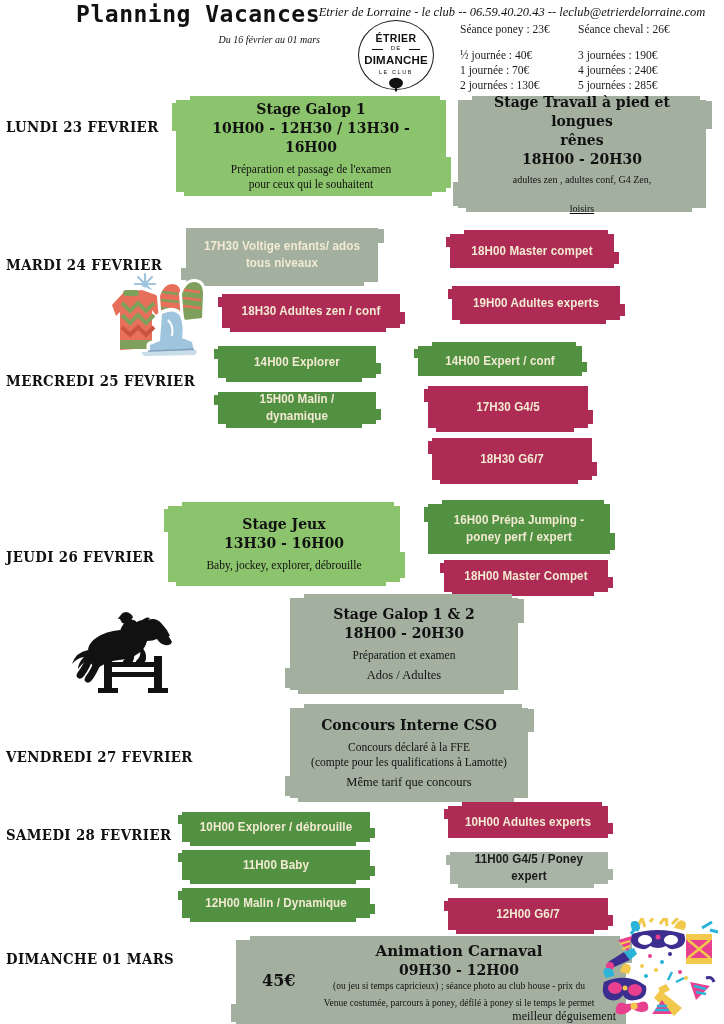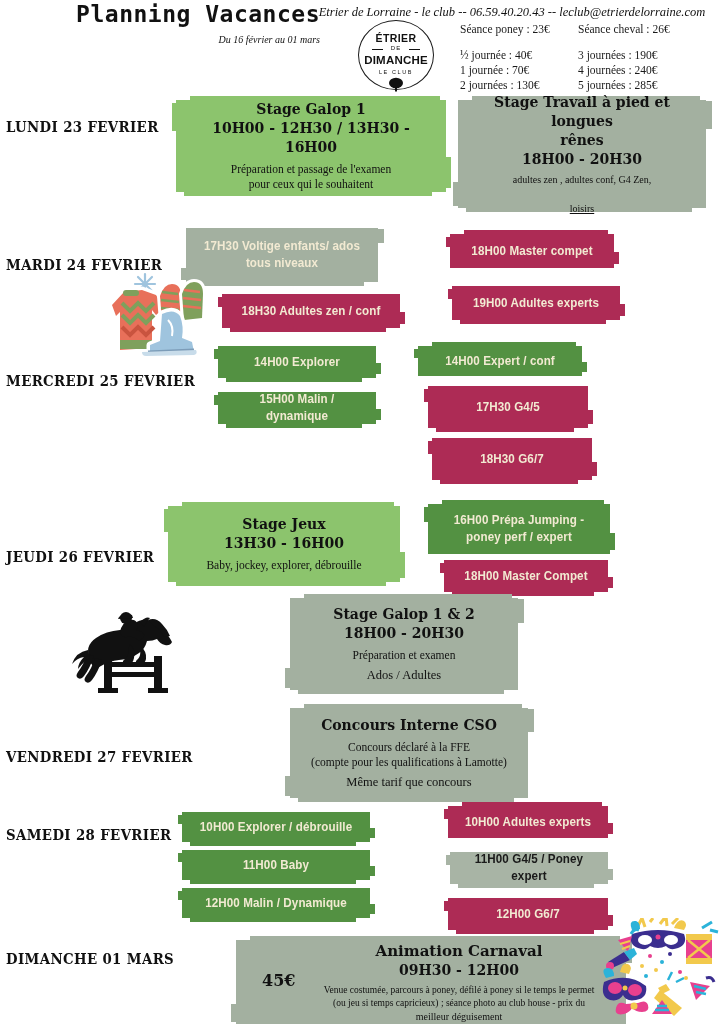--- a/index.html
+++ b/index.html
@@ -445,23 +445,23 @@
   <div class="bg">
     <i class="main" style="background:#A3B0A0;"></i>
     <i class="nick-tr" style="background:#A3B0A0;"></i>
     <i class="nick-bl" style="background:#A3B0A0;"></i>
     <i class="over" style="background:#A3B0A0;"></i>
   </div>
   <div class="carnival-price">45€</div>
   <div class="content" style="padding-left:56px;">
     <div class="t1" style="font-size:15px;">Animation Carnaval</div>
     <div class="t2" style="font-size:14px;">09H30 - 12H00</div>
+    <div class="t5" style="font-size:9.5px; margin-top:0;">(ou jeu si temps capricieux) ; séance photo au club house - prix du</div>
     <div class="t5" style="font-size:9.5px;">Venue costumée, parcours à poney, défilé à poney si le temps le permet</div>
-    <div class="t5" style="font-size:9.5px; margin-top:0;">(ou jeu si temps capricieux) ; séance photo au club house - prix du</div>
-    <div class="t5" style="font-size:10px; margin-top:0;">meilleur déguisement</div>
+    <div class="t5" style="font-size:12px; margin-top:0;text-align:right;">meilleur déguisement</div>
   </div>
 </div>
 
 <svg class="winter-sticker" viewBox="0 0 128 92">
 
   <g stroke="#9FC4DE" stroke-width="2.2" stroke-linecap="round">
     <line x1="47" y1="4" x2="47" y2="24"></line>
       <line x1="37" y1="14" x2="57" y2="14"></line>
     <line x1="40" y1="7" x2="54" y2="21"></line>
       <line x1="54" y1="7" x2="40" y2="21"></line>

